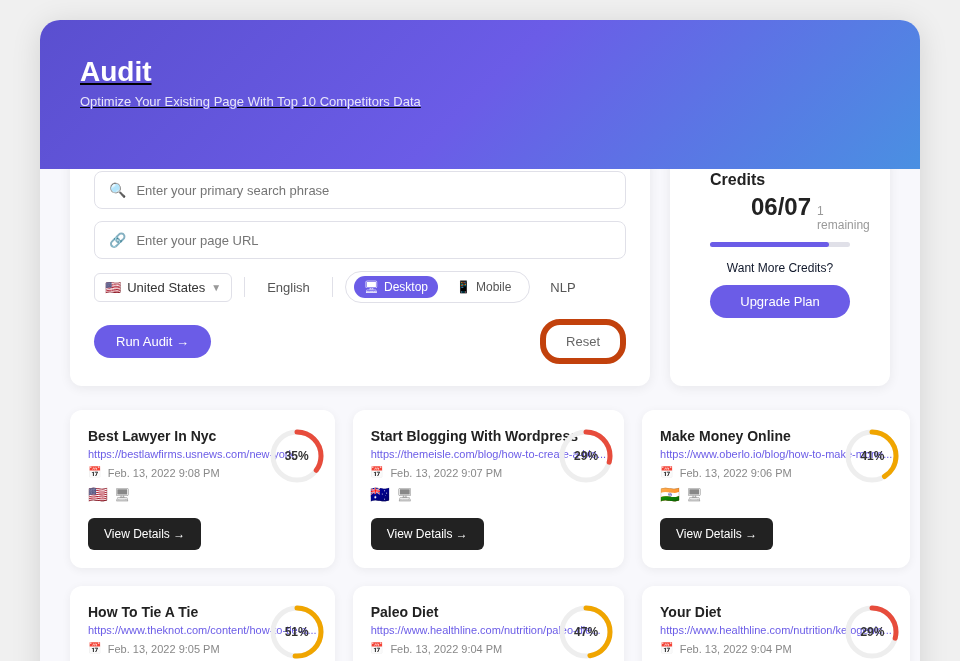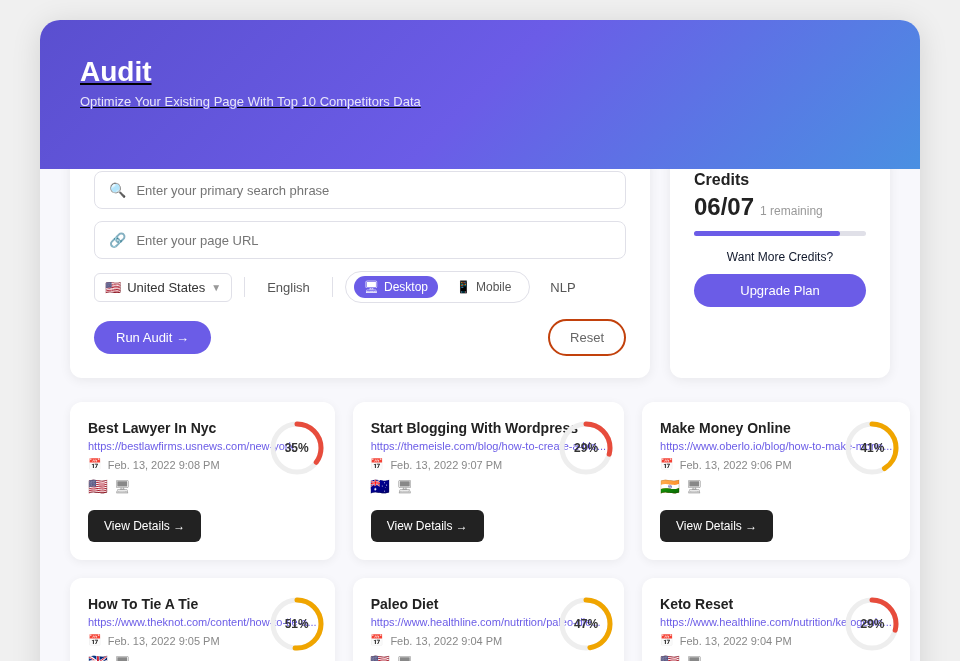--- a/index.html
+++ b/index.html
@@ -150,32 +150,32 @@
       padding: 9px 22px;
       font-size: 13px;
       cursor: pointer;
       display: flex;
       align-items: center;
       gap: 6px;
       text-align: right;
     }
     .btn-reset {
       background: transparent;
-      border: 2px solid #c2410c;
+      border: 6px solid #c2410c;
       border-radius: 20px;
       padding: 9px 20px;
       font-size: 13px;
       color: #666;
       cursor: pointer;
     }
     
     .credits-card {
       background: white;
       border-radius: 12px;
-      padding: 22px 24px;
+      padding: 22px 40px;
       width: 220px;
       flex-shrink: 0;
       box-shadow: 0 2px 12px rgba(0,0,0,0.07);
     }
     .credits-title {
       font-size: 16px;
       font-weight: 700;
       color: #222;
       margin-bottom: 4px;
     }
@@ -351,21 +351,21 @@
             <span>Run Audit →</span>
           </button>
           <button class="btn-reset">
             <span>Reset</span>
           </button>
         </div>
       </div>
 
       <div class="credits-card">
         <div class="credits-title">Credits</div>
-        <div style="display:flex;align-items:baseline;margin-top:4px;">
+        <div style="display:flex;align-items:baseline;margin-top:4px;margin-left:41px;">
           <span class="credits-count">06/07</span>
           <span class="credits-remaining">1 remaining</span>
         </div>
         <div class="credits-bar-bg">
           <div class="credits-bar-fill"></div>
         </div>
         <div class="credits-want-more">Want More Credits?</div>
         <button class="btn-upgrade">
           <span>Upgrade Plan</span>
         </button>
@@ -473,21 +473,21 @@
 
     <div class="donut-wrap">
       <svg class="donut" width="60" height="60" viewBox="0 0 60 60">
         <circle cx="30" cy="30" r="24" fill="none" stroke="#eee" stroke-width="5"></circle>
         <circle cx="30" cy="30" r="24" fill="none" stroke="#f0a500" stroke-width="5" stroke-dasharray="70.87 79.92" stroke-linecap="round"></circle>
       </svg>
       <div class="donut-label">47%</div>
     </div>
   </div>
         <div class="result-card">
-    <div class="result-title">Keto Reset</div>
+    <div class="result-title">Your Diet</div>
     <div class="result-url">https://www.healthline.com/nutrition/ketogenic...</div>
     <div class="result-meta">
       <span>📅</span>
       <span>Feb. 13, 2022 9:04 PM</span>
     </div>
     <div class="result-flags">
       <span class="flag-emoji">🇺🇸</span>
       <span class="monitor-icon">🖥</span>
     </div>
 

